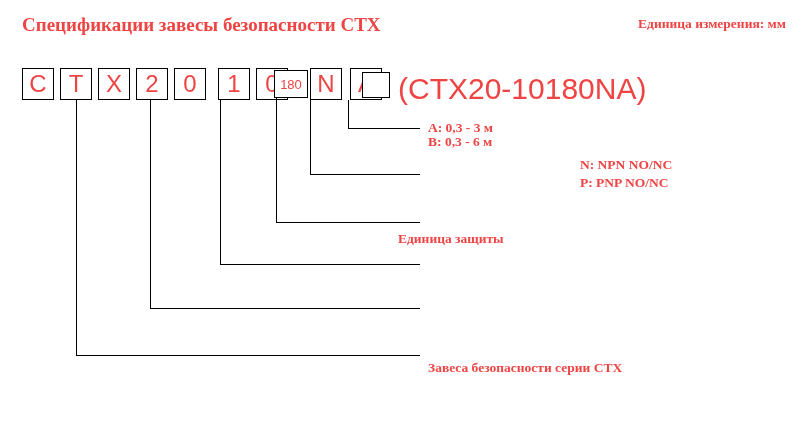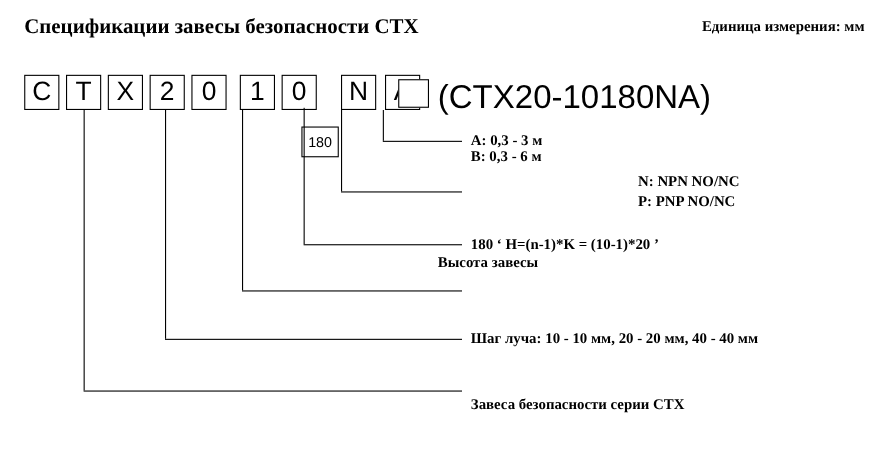--- a/index.html
+++ b/index.html
@@ -6,21 +6,21 @@
     margin: 0;
     padding: 0;
     background: #ffffff;
   }
   #page {
     position: relative;
     width: 800px;
     height: 425px;
     background: #ffffff;
     font-family: "Liberation Serif", serif;
-    color: #000000;
+    color: #ef4444;
     overflow: hidden;
   }
   .title {
     position: absolute;
     left: 22px;
     top: 14px;
     font-size: 19px;
     font-weight: bold;
     font-family: "Liberation Serif", serif;
     white-space: nowrap;
@@ -99,21 +99,21 @@
   </div>
   <div class="code-box" style="left:174px; top:68px; width:32px; height:32px;">
     <span>0</span>
   </div>
   <div class="code-box" style="left:218px; top:68px; width:32px; height:32px;">
     <span>1</span>
   </div>
   <div class="code-box" style="left:256px; top:68px; width:32px; height:32px;">
     <span>0</span>
   </div>
-  <div class="code-box small-text" style="left:274px; top:70px; width:34px; height:28px;margin-top:45px;">
+  <div class="code-box small-text" style="left:274px; top:70px; width:34px; height:28px;">
     <span>180</span>
   </div>
   <div class="code-box" style="left:310px; top:68px; width:32px; height:32px;">
     <span>N</span>
   </div>
   <div class="code-box" style="left:350px; top:68px; width:32px; height:32px;">
     <span>A</span>
   </div>
   <div class="code-box" style="left:362px; top:72px; width:28px; height:26px;">
     <span></span>
@@ -126,27 +126,25 @@
   <div class="label" style="left:428px; top:120px;">A: 0,3 - 3 м</div>
   <div class="label" style="left:428px; top:134px;font-family:Liberation Serif, serif;">B: 0,3 - 6 м</div>
 
   <div class="vline" style="left:310px; top:100px; height:74px;"></div>
   <div class="hline" style="left:310px; top:174px; width:110px;"></div>
   <div class="label" style="left:580px; top:175px;">P: PNP NO/NC</div>
   <div class="label" style="left:580px; top:157px;">N: NPN NO/NC</div>
 
   <div class="vline" style="left:276px; top:98px; height:124px;"></div>
   <div class="hline" style="left:276px; top:222px; width:144px;"></div>
-  <div class="label" style="left:428px; top:214px;">180  ‘ H=(n-1)*K = (10-1)*20 ’</div>
-  <div class="label" style="left:398px; top:231px;">Высота завесы</div>
+  <div class="label" style="left:398px; top:231px;">Единица защиты</div>
 
   <div class="vline" style="left:220px; top:100px; height:164px;"></div>
   <div class="hline" style="left:220px; top:264px; width:200px;"></div>
 
   <div class="vline" style="left:150px; top:100px; height:208px;"></div>
   <div class="hline" style="left:150px; top:308px; width:270px;"></div>
-  <div class="label" style="left:428px; top:300px;">Шаг луча: 10 - 10 мм, 20 - 20 мм, 40 - 40 мм</div>
 
   <div class="vline" style="left:76px; top:100px; height:255px;"></div>
   <div class="hline" style="left:76px; top:355px; width:344px;"></div>
   <div class="label" style="left:428px; top:360px;">Завеса безопасности серии CTX</div>
 
 </div>
 
 </body></html>

